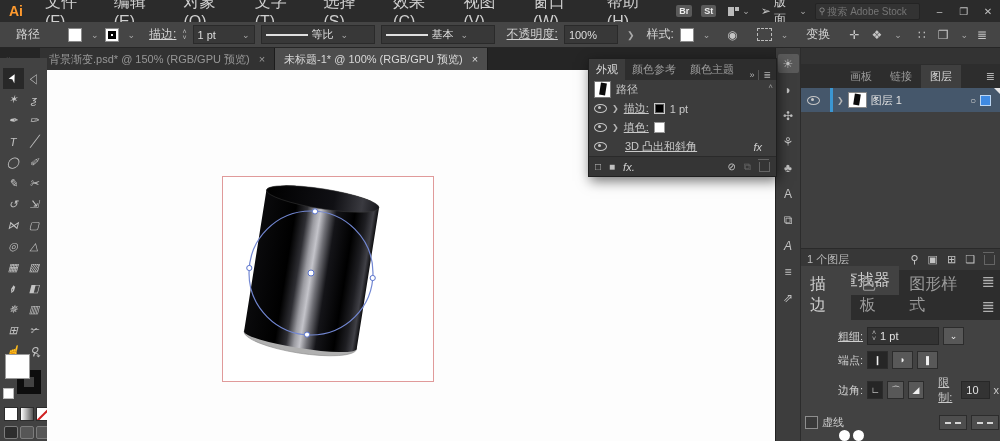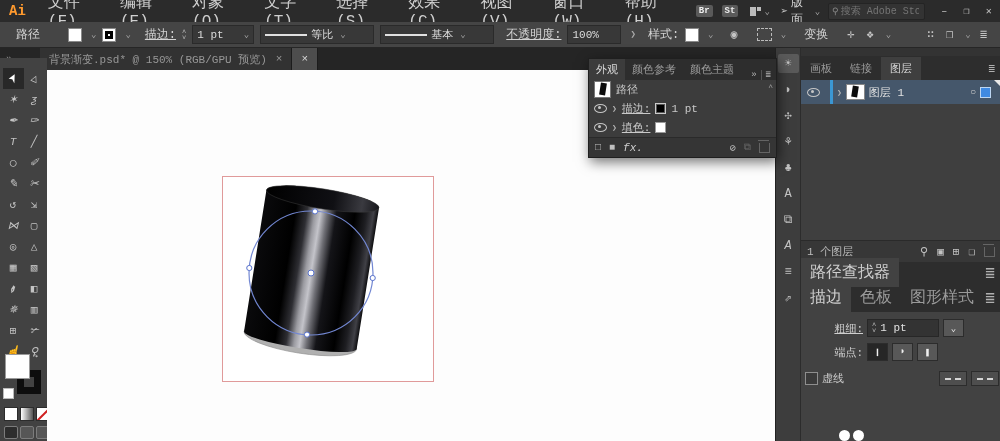--- a/index.html
+++ b/index.html
@@ -1,17 +1,17 @@
 <!DOCTYPE html>
 <html><head>
 <meta charset="utf-8">
 <style>
   html,body{margin:0;padding:0;background:#1a1a1a;}
   .app{position:relative;width:1000px;height:441px;overflow:hidden;background:#14b8a6;
-       font-family:Liberation Mono, monospace;font-size:12px;color:#c9c9c9;}
+       font-family:Liberation Sans, sans-serif;font-size:12px;color:#c9c9c9;}
   .r{position:absolute;}
 
   
   .menubar{left:0;top:0;width:1000px;height:22px;background:#2b2b2b;border-bottom:1px solid #1d1d1d;display:flex;align-items:center;}
   .logo{color:#ff9a2e;font-weight:bold;font-size:14px;padding:0 12px 0 9px;}
   .menu-item{padding:0 10px;color:#cfcfcf;font-size:16px;cursor:default;}
   .mini-btn{background:#5a5a5a;color:#eee;font-size:9px;font-weight:bold;padding:1px 3px;border-radius:2px;margin-left:9px;line-height:10px;}
   .layout-ic{display:inline-flex;gap:1px;margin-left:12px;}
   .layout-ic i{display:block;width:6px;height:9px;background:#bbb;}
   .layout-ic i.sm{width:4px;height:4px;align-self:flex-start;}
@@ -88,21 +88,21 @@
   .trash::before{content:"";position:absolute;left:-2px;top:-3px;width:11px;height:1px;background:#bcbcbc;}
   .trash.dim{opacity:.35;}
 
   
   .dock{left:775px;top:48px;width:225px;height:393px;background:#333;border-left:1px solid #222;}
   .strip{position:absolute;left:0;top:0;width:25px;height:100%;background:#3d3d3d;border-right:1px solid #2c2c2c;display:flex;flex-direction:column;align-items:center;padding-top:6px;box-sizing:border-box;gap:7px;}
   .strip .sic{width:21px;height:19px;display:flex;align-items:center;justify-content:center;font-size:12px;color:#c2c2c2;}
   .strip .sic.on{background:#5a5a5a;border-radius:2px;}
   .strip .it{font-style:italic;}
   .dmain{position:absolute;left:25px;top:0;width:200px;height:100%;display:flex;flex-direction:column;}
-  .dtabs{height:24px;margin-top:8px;background:#2d2d2d;display:flex;align-items:center;font-size:11px;}
+  .dtabs{height:24px;margin-top:16px;background:#2d2d2d;display:flex;align-items:center;font-size:11px;padding-left:40px;}
   .dtab{padding:4px 9px;color:#9a9a9a;}
   .dtab.active{background:#3f3f3f;color:#d8d8d8;}
   .dtabs .menu-ic{margin-left:auto;padding-right:6px;font-size:11px;color:#b0b0b0;}
   .layers{height:160px;background:#3f3f3f;position:relative;}
   .layer-row{height:24px;background:#45576b;display:flex;align-items:center;gap:4px;padding-left:6px;position:relative;}
   .lbar{width:3px;height:24px;background:#3b97d3;margin-left:6px;flex:none;}
   .lthumb{width:17px;height:14px;background:#fff;border:1px solid #888;overflow:hidden;flex:none;}
   .lthumb::after{content:"";display:block;width:6px;height:11px;background:#0c0c0c;margin:1px auto;transform:rotate(9deg);}
   .lname{font-size:11px;color:#e2e2e2;}
   .ltarget{margin-left:auto;font-size:10px;color:#cfcfcf;}
@@ -208,20 +208,21 @@
     <span class="icon-btn" style="margin-right:10px;">≣</span>
   </div>
 
   <div class="tabbar r">
     <span class="collapse">»</span>
     <span class="doc-tab inactive">
       <span>背景渐变.psd* @ 150% (RGB/GPU 预览)</span>
       <span class="tab-close">×</span>
     </span>
     <span class="doc-tab active">
+      <span>未标题-1* @ 100% (RGB/GPU 预览)</span>
       <span class="tab-close">×</span>
     </span>
   </div>
 
   <div class="toolbar r">
     <div class="tools">
       <span class="tool active">
           <i class="rot-nw">➤</i>
         </span>
       <span class="tool">
@@ -384,20 +385,25 @@
       <span class="rchev">❯</span>
       <span class="u">描边:</span>
       <span class="msw black"></span>
       <span>1 pt</span>
     </div>
     <div class="fp-row">
       <span class="eye"></span>
       <span class="rchev">❯</span>
       <span class="u">填色:</span>
       <span class="msw"></span>
+    </div>
+    <div class="fp-row">
+      <span class="eye"></span>
+      <span class="u" style="margin-left:13px;">3D 凸出和斜角</span>
+      <span class="fx" style="margin-left:auto;margin-right:14px;">fx</span>
     </div>
     <div class="fp-footer">
       <span>□</span>
       <span>■</span>
       <span class="fx">fx.</span>
       <span style="margin-left:auto;">⊘</span>
       <span style="opacity:.35;">⧉</span>
       <span class="trash dim"></span>
     </div>
   </div>
@@ -463,20 +469,31 @@
             <span>1 pt</span>
           </span>
           <span class="sbtn">⌄</span>
         </div>
         <div class="srow">
           <span class="slabel">端点:</span>
           <span class="sbtn on">❙</span>
           <span class="sbtn">◗</span>
           <span class="sbtn">❚</span>
         </div>
+        <div class="srow">
+          <span class="slabel">边角:</span>
+          <span class="sbtn on">∟</span>
+          <span class="sbtn">⌒</span>
+          <span class="sbtn">◢</span>
+          <span class="u" style="margin-left:10px;">限制:</span>
+          <span class="sfield" style="width:24px;">
+              <span>10</span>
+            </span>
+          <span>x</span>
+        </div>
         <div class="srow" style="margin-top:10px;">
           <span class="checkbox"></span>
           <span>虚线</span>
           <span style="margin-left:auto;display:flex;gap:4px;">
             <span class="dashbtn">
                 <i></i>
               </span>
             <span class="dashbtn">
                 <i></i>
               </span>

